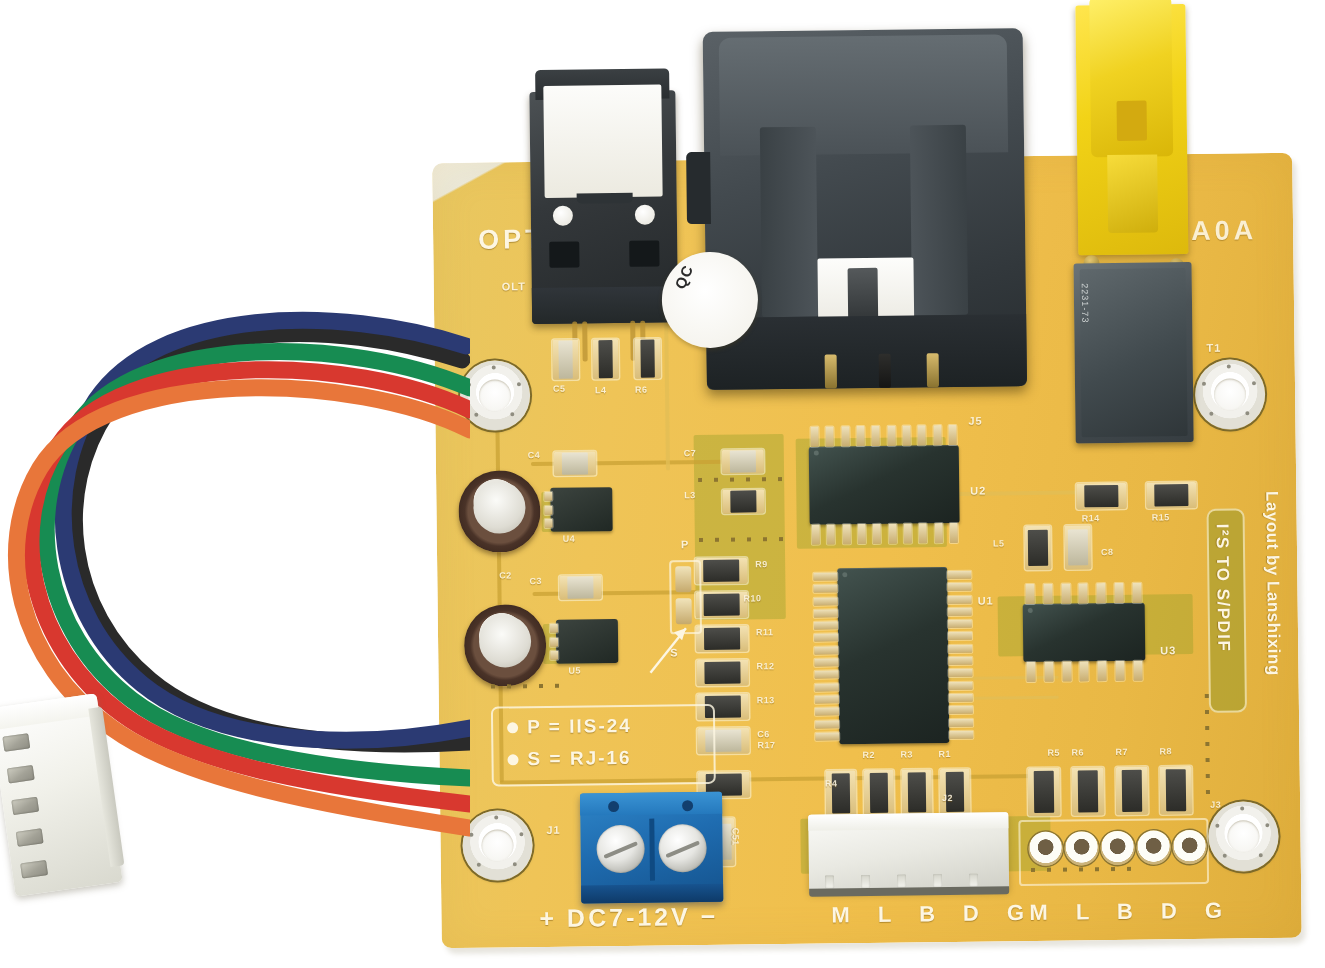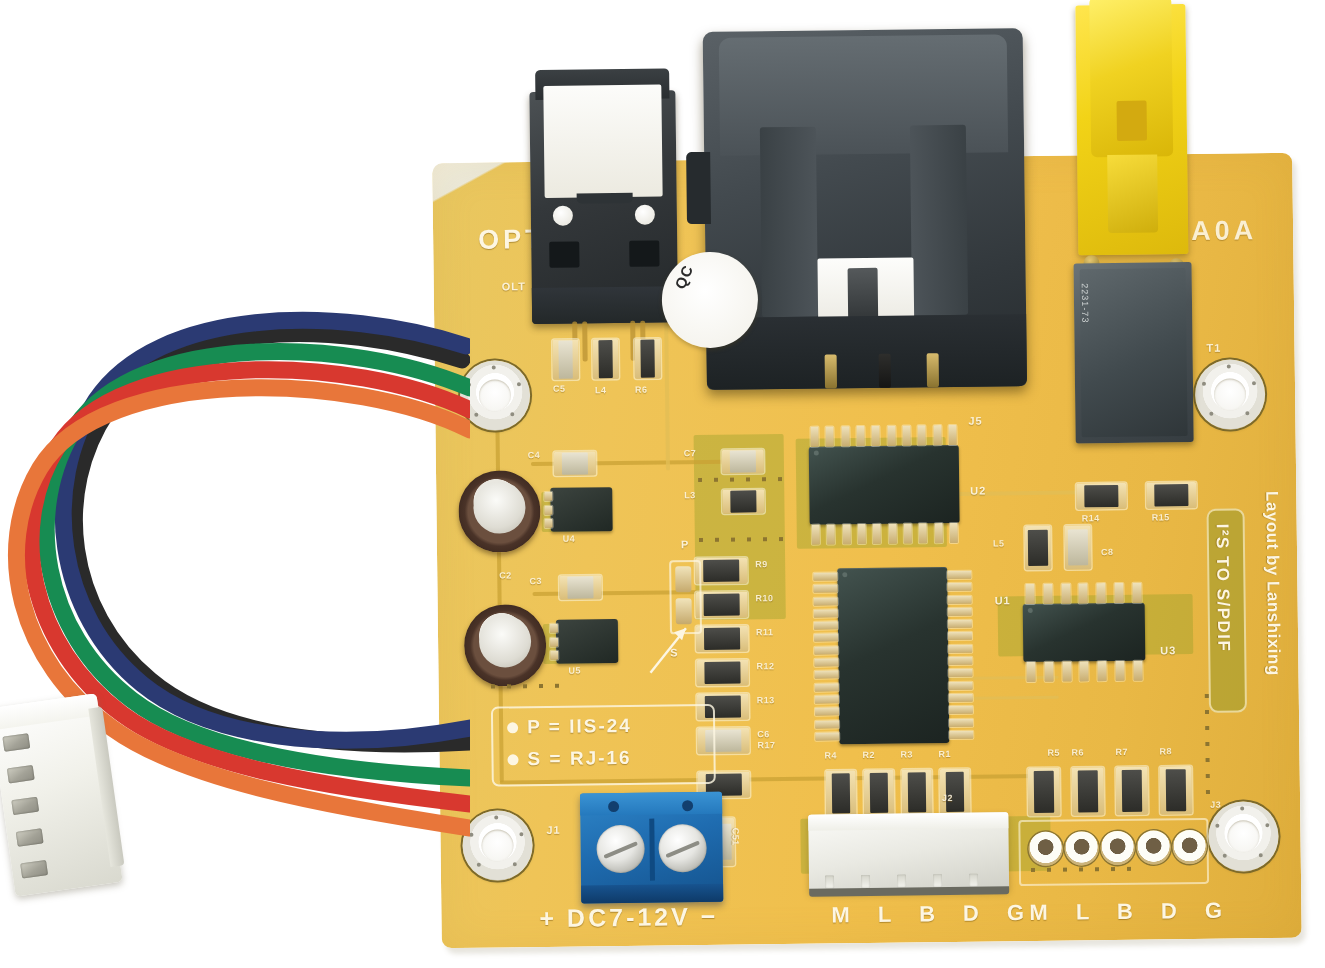--- a/index.html
+++ b/index.html
@@ -314,21 +314,21 @@
         <span style="width:24px;height:8px;"></span>
       <span style="width:24px;height:8px;"></span>
         <span style="width:24px;height:8px;"></span>
         <span style="width:24px;height:8px;"></span>
       <span style="width:24px;height:8px;"></span>
         <span style="width:24px;height:8px;"></span>
         <span style="width:24px;height:8px;"></span>
       <span style="width:24px;height:8px;"></span>
         <span style="width:24px;height:8px;"></span>
     </div>
-    <div class="silk small" style="left:557px;top:438px;">U1</div>
+    <div class="silk small" style="left:540px;top:438px;">U1</div>
 
     <div class="ic" style="left:585px;top:448px;width:122px;height:58px;">
       <div class="dot"></div>
     </div>
     <div class="pins" style="left:588px;top:428px;width:116px;height:20px;">
       <span style="width:9px;height:20px;"></span>
         <span style="width:9px;height:20px;"></span>
         <span style="width:9px;height:20px;"></span>
       <span style="width:9px;height:20px;"></span>
         <span style="width:9px;height:20px;"></span>
@@ -407,21 +407,21 @@
     <div class="smd" style="left:258px;top:500px;width:52px;height:26px;">
         <i style="inset:2px 16%;"></i>
       </div>
     <div class="smd" style="left:258px;top:534px;width:52px;height:26px;">
         <i style="inset:2px 16%;"></i>
       </div>
     <div class="smd cap" style="left:258px;top:568px;width:52px;height:26px;">
         <i style="inset:2px 16%;"></i>
       </div>
     <div class="silk tiny" style="left:318px;top:400px;">R9</div>
-    <div class="silk tiny" style="left:318px;top:434px;">R10</div>
+    <div class="silk tiny" style="left:306px;top:434px;">R10</div>
     <div class="silk tiny" style="left:318px;top:468px;">R11</div>
     <div class="silk tiny" style="left:318px;top:502px;">R12</div>
     <div class="silk tiny" style="left:318px;top:536px;">R13</div>
     <div class="silk tiny" style="left:318px;top:570px;">C6</div>
 
     <div class="smd" style="left:258px;top:612px;width:52px;height:26px;">
         <i style="inset:2px 16%;"></i>
       </div>
     <div class="silk tiny" style="left:318px;top:581px;">R17</div>
     <div class="smd cap" style="left:272px;top:658px;width:22px;height:48px;">
@@ -434,21 +434,21 @@
       </div>
     <div class="smd" style="left:424px;top:612px;width:30px;height:46px;">
         <i style="inset:3px 20%;"></i>
       </div>
     <div class="smd" style="left:462px;top:612px;width:30px;height:46px;">
         <i style="inset:3px 20%;"></i>
       </div>
     <div class="smd" style="left:500px;top:612px;width:30px;height:46px;">
         <i style="inset:3px 20%;"></i>
       </div>
-    <div class="silk tiny" style="left:385px;top:592px;">R4</div>
+    <div class="silk tiny" style="left:385px;top:620px;">R4</div>
     <div class="silk tiny" style="left:423px;top:592px;">R2</div>
     <div class="silk tiny" style="left:461px;top:592px;">R3</div>
     <div class="silk tiny" style="left:499px;top:592px;">R1</div>
 
     <div class="smd" style="left:588px;top:612px;width:32px;height:48px;">
         <i style="inset:3px 20%;"></i>
       </div>
     <div class="smd" style="left:632px;top:612px;width:32px;height:48px;">
         <i style="inset:3px 20%;"></i>
       </div>

